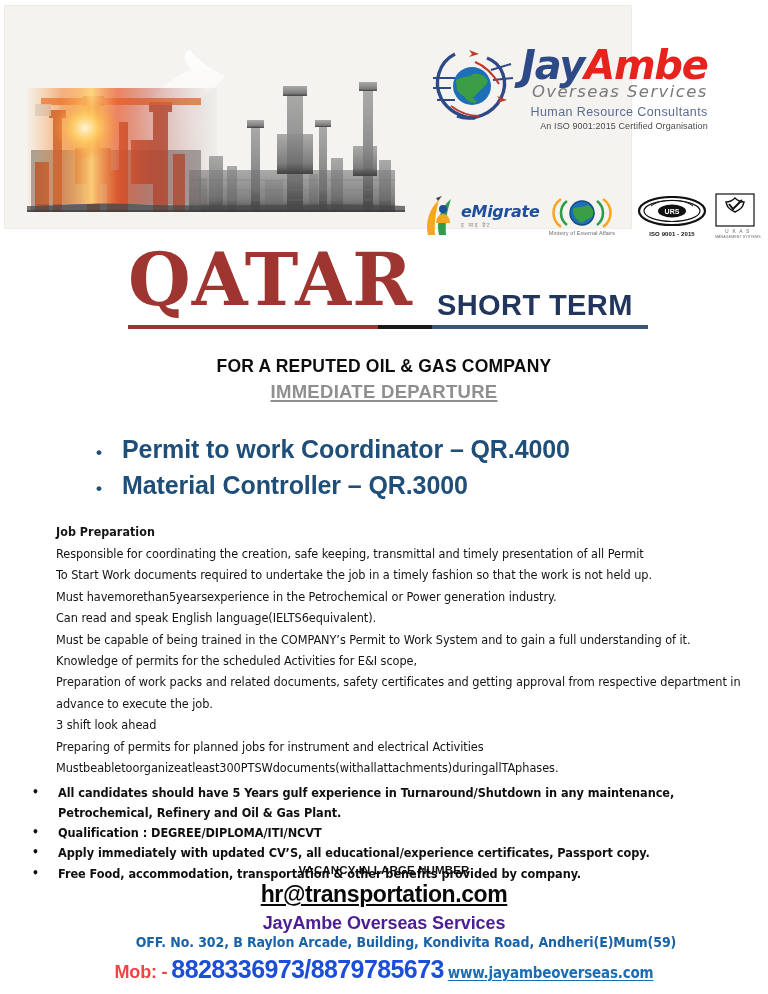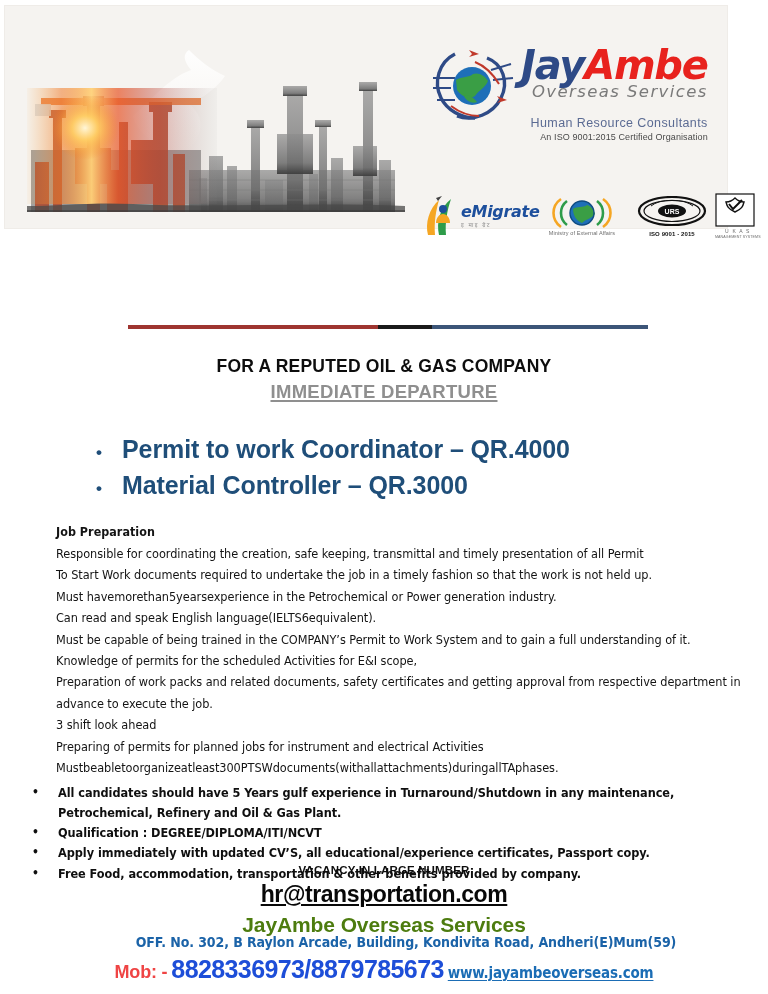--- a/index.html
+++ b/index.html
@@ -19,21 +19,21 @@
     height: 994px;
     background: #ffffff;
     overflow: hidden;
   }
 
   
   .header-band {
     position: absolute;
     left: 4px;
     top: 5px;
-    width: 724px;
+    width: 628px;
     height: 224px;
     background: #f5f3f0;
     border: 1px solid #efece8;
   }
 
   
   .refinery-art {
     position: absolute;
     left: 8px;
     top: 24px;
@@ -78,21 +78,21 @@
     text-align: right;
     margin-top: -2px;
     white-space: nowrap;
   }
   .logo-sub2 {
     font-family: "Liberation Sans", sans-serif;
     font-size: 12.5px;
     color: #5b6b93;
     letter-spacing: 0.4px;
     text-align: right;
-    margin-top: 15px;
+    margin-top: 4px;
     white-space: nowrap;
   }
   .logo-sub3 {
     font-family: "Liberation Sans", sans-serif;
     font-size: 9px;
     color: #4a4a4a;
     letter-spacing: 0.1px;
     text-align: right;
     margin-top: 2px;
     white-space: nowrap;
@@ -312,23 +312,23 @@
     text-decoration: underline;
     text-decoration-thickness: 2px;
     text-underline-offset: 2px;
   }
   .company-line {
     position: absolute;
     left: 0; top: 913px;
     width: 768px;
     text-align: center;
     font-family: "Liberation Sans", sans-serif;
-    font-size: 21px;
-    font-weight: bold;
-    color: #4d7c0f;
+    font-size: 18px;
+    font-weight: bold;
+    color: #4c1d95;
     letter-spacing: -0.1px;
   }
   .address-line {
     position: absolute;
     left: 0; top: 934px;
     width: 768px;
     text-align: center;
     font-family: "DejaVu Sans Condensed", "Liberation Sans Narrow", "Liberation Sans", sans-serif;
     font-size: 14px;
     font-weight: bold;
@@ -556,20 +556,24 @@
             <path d="M14 11 L18 16 L27 7" fill="none" stroke="#111" stroke-width="2"></path>
           </svg>
           <span class="cert-caption" style="display:block;font-size:5px;letter-spacing:1.2px">U K A S</span>
           <span class="cert-caption" style="display:block;font-size:3.6px">MANAGEMENT SYSTEMS</span>
         </span>
       </div>
 
     </div>
   </div>
 
+  <div class="title-row">
+    <span class="qatar">QATAR</span>
+    <span class="short-term">SHORT TERM</span>
+  </div>
   <div class="rule rule-red"></div>
   <div class="rule rule-black"></div>
   <div class="rule rule-navy"></div>
 
   <div class="sub-company">FOR A REPUTED OIL &amp; GAS COMPANY</div>
   <div class="sub-departure">
     <span>IMMEDIATE DEPARTURE</span>
   </div>
 
   <div class="positions">

